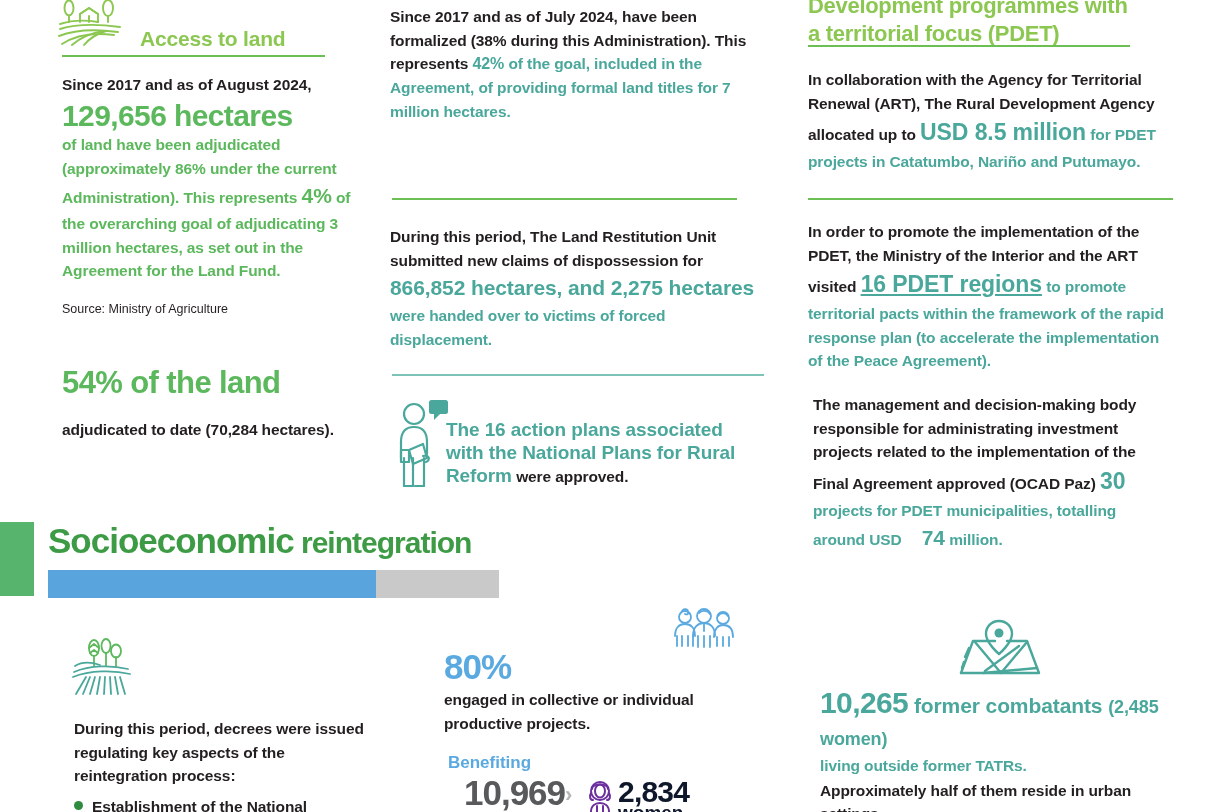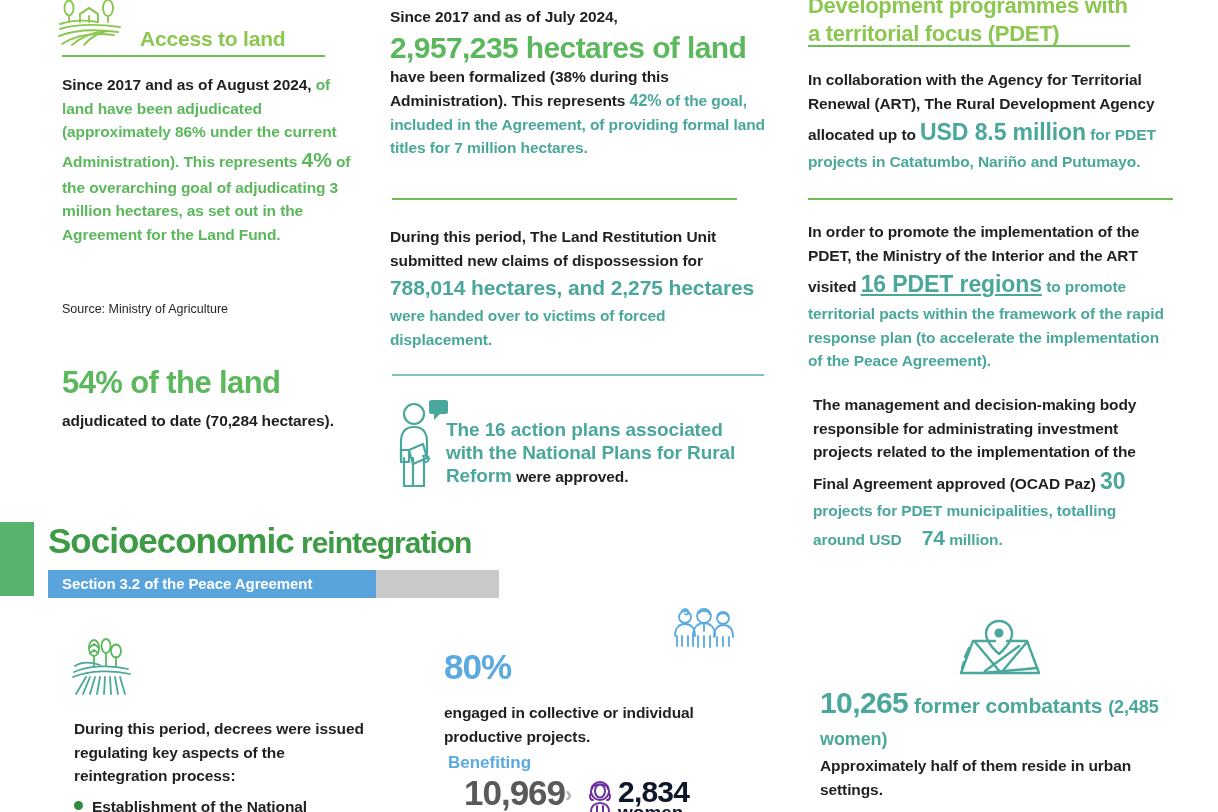--- a/index.html
+++ b/index.html
@@ -108,40 +108,40 @@
     <path d="M4 46 C16 38 34 34 56 37"></path>
     <path d="M14 47 C22 40 32 35 46 33"></path>
     <path d="M26 47 C31 41 38 36 48 33"></path>
   </svg>
 </div>
 <div class="abs mid green-l" id="land-heading" style="left:140px; top:27px;">Access to land</div>
 <div class="abs rule" style="left:62px; top:55px; width:263px;"></div>
 
 <div class="abs body-txt" style="left:62px; top:73px; width:300px;">
   <span>Since 2017 and as of August 2024,</span>
+  <div class="big green" style="margin-top:3px; margin-bottom:2px;">129,656 hectares</div>
   <span class="green">of land have been adjudicated (approximately 86% under the current Administration).</span>
   <span class="green">This represents </span><span class="green" style="font-size:21px;">4%</span><span class="green"> of the overarching goal of adjudicating 3 million hectares, as set out in the Agreement for the Land Fund.</span>
 </div>
 <div class="abs src" style="left:62px; top:302px; width:320px;">Source: Ministry of Agriculture</div>
 
 <div class="abs body-txt" style="left:62px; top:364px; width:320px;">
-  <div class="big green" style="margin-top:3px; margin-bottom:9px; font-size:31px;">54% of the land</div>
+  <div class="big green" style="margin-top:3px; margin-bottom:18px; font-size:31px;">54% of the land</div>
   <span>adjudicated to date (70,284 hectares).</span>
 </div>
 
 <div class="abs body-txt" style="left:390px; top:5px; width:375px;">
   <span>Since 2017 and as of July 2024,</span>
-  <div class="big green" style="margin-top:3px; margin-bottom:2px;">2,957,235 hectares of land</div>
   <span>have been formalized (38% during this Administration). This represents </span><span class="teal" style="font-size:16px;">42%</span>
   <span class="teal">of the goal, included in the Agreement, of providing formal land titles for 7 million hectares.</span>
 </div>
 <div class="abs rule" style="left:392px; top:198px; width:345px;"></div>
 
 <div class="abs body-txt" style="left:390px; top:225px; width:375px;">
-  <span>During this period, The Land Restitution Unit submitted new claims of dispossession for </span><span class="teal" style="font-size:21px;">788,014 hectares, and 2,275 hectares</span><span class="teal"> were handed over to victims of forced displacement.</span>
+  <span>During this period, The Land Restitution Unit submitted new claims of dispossession for </span><span class="teal" style="font-size:21px;">866,852 hectares, and 2,275 hectares</span><span class="teal"> were handed over to victims of forced displacement.</span>
 </div>
 <div class="abs rule rule-teal" style="left:392px; top:374px; width:372px;"></div>
 
 <div class="abs" style="left:393px; top:398px; width:56px; height:92px;">
   <svg viewBox="0 0 56 92" width="56" height="92" fill="none" stroke="#4aa79b" stroke-width="2.2" stroke-linecap="round" stroke-linejoin="round">
     <circle cx="21" cy="16" r="10"></circle>
     <path d="M8 44 C8 33 13 29 21 29 C29 29 34 33 34 44 L34 56"></path>
     <path d="M8 44 L8 60"></path>
     <path d="M11 60 L11 88 M20 60 L20 88 M31 60 L31 88"></path>
     <path d="M11 88 L20 88 M22 88 L31 88"></path>
@@ -177,21 +177,20 @@
 <div class="abs body-txt" style="left:813px; top:393px; width:350px;">
   <span>The management and decision-making body responsible for administrating investment projects related to the implementation of the Final Agreement approved (OCAD Paz) </span><span class="teal" style="font-size:23px;">30</span><span class="teal"> projects for PDET municipalities, totalling around USD </span><span class="teal" style="font-size:21px;margin-left:16px;">74</span><span class="teal"> million.</span>
 </div>
 
 <div class="abs" id="section-banner-bar"></div>
 <div class="abs" id="section-title">
   <span>Socioeconomic</span><span class="light"> reintegration</span>
 </div>
 <div class="abs" id="section-subtitle-wrap">
   <div id="section-subtitle-blue"></div>
-  <div id="section-subtitle-text">Section 3.2 of the Peace Agreement</div>
 </div>
 
 <div class="abs" style="left:72px; top:636px; width:62px; height:60px;">
   <svg viewBox="0 0 62 60" width="62" height="60" fill="none" stroke="#4aa79b" stroke-width="1.8" stroke-linecap="round" stroke-linejoin="round">
     <g stroke="#5cb85c">
       <ellipse cx="22" cy="12" rx="5" ry="8"></ellipse>
       <path d="M22 20 v10"></path>
       <path d="M17 12 l5 -4 l5 4 M18 17 l4 -3 l4 3"></path>
       <ellipse cx="34" cy="10" rx="4.5" ry="7"></ellipse>
       <path d="M34 17 v13"></path>
@@ -224,21 +223,21 @@
     <circle cx="51" cy="10" r="6"></circle>
     <path d="M46 8 C48 4 54 4 56 8"></path>
     <path d="M42 29 C42 21 46 17 51 17 C57 17 61 21 61 29"></path>
     <path d="M45 29 v9 M51 29 v9 M57 29 v9"></path>
   </svg>
 </div>
 <div class="abs" style="left:444px; top:650px; width:300px;">
   <div style="display:flex; align-items:flex-start; gap:10px;">
     <span class="blue" style="font-size:35px; font-weight:bold; line-height:0.95; letter-spacing:-1px;">80%</span>
   </div>
-  <div class="body-txt" style="margin-top:18px;">engaged in collective or individual productive projects.</div>
+  <div class="body-txt" style="margin-top:5px;">engaged in collective or individual productive projects.</div>
 </div>
 <div class="abs blue" style="left:448px; top:753px; font-size:17px; font-weight:bold;">Benefiting</div>
 <div class="abs gray-n" style="left:464px; top:773px; font-size:35px; font-weight:bold; letter-spacing:-1px;">10,969</div>
 <div class="abs" style="left:565px; top:782px; font-size:22px; font-weight:bold; color:#b4b4b4;">›</div>
 <div class="abs" style="left:586px; top:780px; width:28px; height:32px;">
   <svg viewBox="0 0 28 32" width="28" height="32" fill="none" stroke="#6b2f9e" stroke-width="2" stroke-linecap="round" stroke-linejoin="round">
     <circle cx="14" cy="11" r="9"></circle>
     <ellipse cx="14" cy="11" rx="5" ry="6.5"></ellipse>
     <path d="M6 9 C6 3 22 3 22 9"></path>
     <path d="M5 13 C3 16 4 20 7 20 M23 13 C25 16 24 20 21 20"></path>
@@ -256,14 +255,15 @@
     <path d="M22 24 L48 55 M48 55 L74 24"></path>
     <path d="M84 50 L30 55"></path>
     <path d="M66 28 L32 53"></path>
     <path d="M16 30 L12 39 M11 44 L9 50" stroke-dasharray="0"></path>
     <path d="M46 3 C38 3 33 9 33 16 C33 25 46 36 46 36 C46 36 59 25 59 16 C59 9 54 3 46 3 Z"></path>
     <circle cx="46" cy="15" r="4.5" fill="#4aa79b" stroke="none"></circle>
   </svg>
 </div>
 <div class="abs body-txt" style="left:820px; top:680px; width:355px;">
   <span class="teal" style="font-size:30px; letter-spacing:-0.6px;">10,265</span><span class="teal" style="font-size:21px;"> former combatants </span><span class="teal" style="font-size:18px;">(2,485 women)</span>
+  <div class="teal" style="margin-top:1px;">living outside former TATRs.</div>
   <div style="margin-top:1px;">Approximately half of them reside in urban settings.</div>
 </div>
 
 </body></html>

